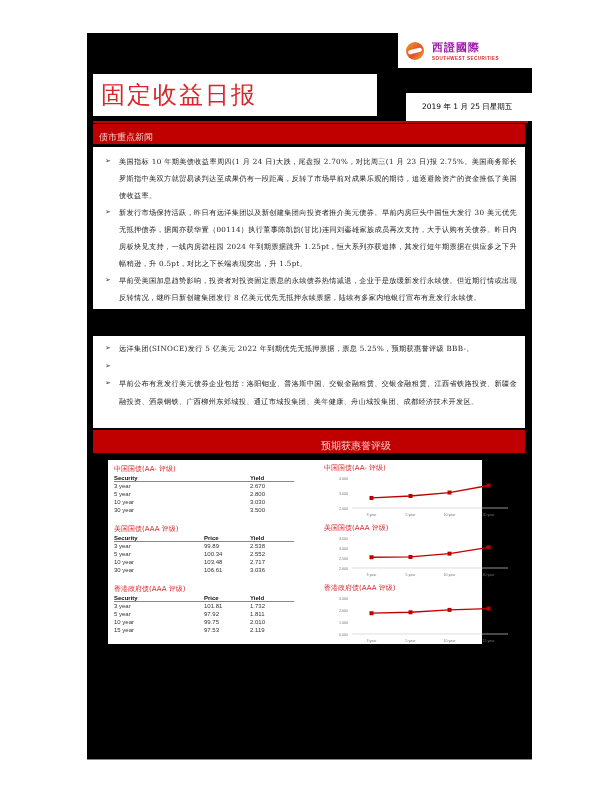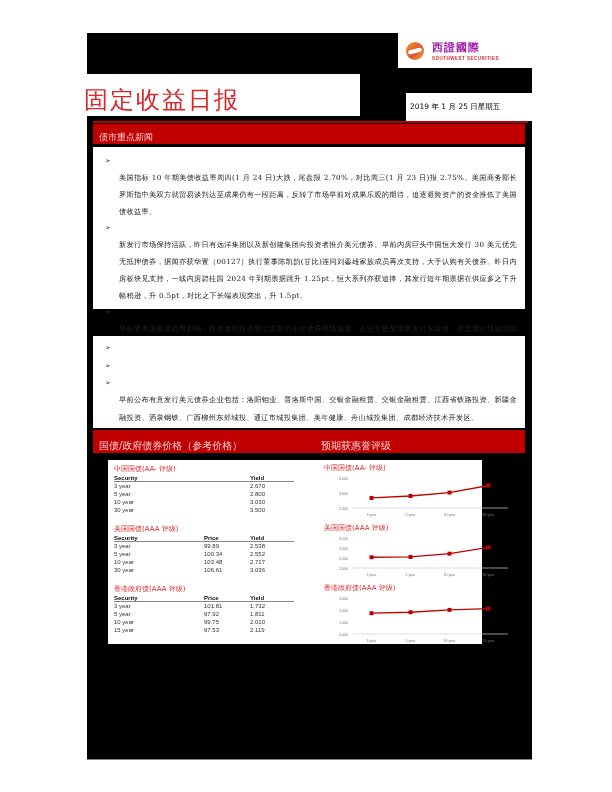--- a/index.html
+++ b/index.html
@@ -5,33 +5,33 @@
     * { margin: 0; padding: 0; box-sizing: border-box; }
     html, body { width: 612px; height: 792px; background: #ffffff; overflow: hidden; }
     body { position: relative; font-family: "DejaVu Serif", serif; }
     .page { position: absolute; left: 87px; top: 33px; width: 445px; height: 727px; background: #000000; border-bottom: 1px solid #888; }
     .logo-box { position: absolute; left: 398px; top: 33px; width: 135px; height: 35px; background: #ffffff; display: flex; align-items: center; padding-left: 8px; }
     .logo-mark { width: 18px; height: 18px; border-radius: 50%; background: linear-gradient(135deg, #f0a030 0%, #e0502a 55%, #f0b040 100%); position: relative; overflow: hidden; }
     .logo-mark::after { content: ""; position: absolute; left: 2px; top: 7px; width: 14px; height: 4px; background: #fff; border-radius: 2px; transform: rotate(-15deg); }
     .logo-text { margin-left: 8px; display: flex; flex-direction: column; }
     .logo-cn { font-family: "DejaVu Sans", sans-serif; font-size: 11px; color: #a21caf; font-weight: bold; letter-spacing: 1px; line-height: 16px; }
     .logo-en { font-family: "Liberation Sans", sans-serif; font-size: 4.5px; color: #d8262a; letter-spacing: 0.5px; font-weight: bold; }
-    .title-box { position: absolute; left: 76px; top: 74px; width: 284px; height: 42px; background: #ffffff; display: flex; align-items: flex-end; padding-left: 8px; }
+    .title-box { position: absolute; left: 93px; top: 74px; width: 284px; height: 42px; background: #ffffff; display: flex; align-items: center; padding-left: 8px; }
     .title-text { font-family: "DejaVu Sans", sans-serif; font-size: 24px; color: #d8262a; font-weight: normal; letter-spacing: 2px; }
-    .date-box { position: absolute; left: 406px; top: 93px; width: 127px; height: 28px; background: #fff; display: flex; align-items: center; padding-left: 4px; font-family: "DejaVu Sans", sans-serif; font-size: 7.5px; color: #000; }
+    .date-box { position: absolute; left: 406px; top: 93px; width: 127px; height: 28px; background: #fff; display: flex; align-items: center; padding-left: 16px; font-family: "DejaVu Sans", sans-serif; font-size: 7.5px; color: #000; }
     .red-line { position: absolute; left: 93px; top: 121px; width: 435px; height: 2px; background: #c00000; }
     .sec-header { position: absolute; background: #c00000; color: #f4d0d0; font-family: "DejaVu Sans", sans-serif; font-size: 10px; display: flex; align-items: flex-end; padding-left: 6px; }
     .sec-header.s1 { left: 93px; top: 124px; width: 432px; height: 20px; font-size: 9px; }
     .sec-header.s2 { left: 93px; top: 313px; width: 432px; height: 38px; margin-top: 32px; }
     .sec-header.s3 { left: 93px; top: 430px; width: 432px; height: 23px; }
     .sec-header .right-title { position: absolute; left: 228px; }
     .news-box { position: absolute; left: 93px; top: 147px; width: 432px; height: 162px; background: #fff; padding: 6px 8px 0 12px; }
     .bullet { display: flex; font-size: 7.2px; line-height: 17px; color: #222; }
     .bullet .arrow { width: 14px; flex-shrink: 0; font-family: "DejaVu Sans", sans-serif; font-size: 7px; color: #333; }
-    .bullet .text { text-align: justify; letter-spacing: 0.3px; margin-top: 16px; }
+    .bullet .text { text-align: justify; letter-spacing: 0.3px; }
     .issue-box { position: absolute; left: 93px; top: 336px; width: 432px; height: 92px; background: #fff; padding: 4px 8px 0 12px; }
     .issue-box .bullet { line-height: 17.5px; }
     .data-box { position: absolute; left: 108px; top: 460px; width: 374px; height: 184px; background: #fff; }
     .tbl-block { position: absolute; left: 6px; width: 180px; font-family: "Liberation Sans", sans-serif; }
     .tbl-title { font-family: "DejaVu Sans", sans-serif; font-size: 7px; color: #d8262a; height: 10px; line-height: 10px; }
     .tbl-head { display: flex; font-size: 6px; color: #111; border-bottom: 1px solid #888; height: 8px; line-height: 8px; font-weight: bold; }
     .tbl-row { display: flex; font-size: 6px; color: #333; height: 8px; line-height: 8px; }
     .c1 { width: 90px; }
     .c2 { width: 46px; text-align: left; }
     .c3 { width: 40px; text-align: left; }
@@ -64,47 +64,47 @@
   <span>债市重点新闻</span>
 </div>
 
 <div class="news-box">
   <div class="bullet">
     <span class="arrow">➢</span>
     <span class="text">美国指标 10 年期美债收益率周四(1 月 24 日)大跌，尾盘报 2.70%，对比周三(1 月 23 日)报 2.75%。美国商务部长罗斯指中美双方就贸易谈判达至成果仍有一段距离，反转了市场早前对成果乐观的期待，追逐避险资产的资金推低了美国债收益率。</span>
   </div>
   <div class="bullet">
     <span class="arrow">➢</span>
-    <span class="text">新发行市场保持活跃，昨日有远洋集团以及新创建集团向投资者推介美元债券。早前内房巨头中国恒大发行 30 美元优先无抵押债券，据闻亦获华置（00127）执行董事陈凯韵(甘比)连同刘銮雄家族成员再次支持，大手认购有关债券。昨日内房板块见支持，一线内房碧桂园 2024 年到期票据跳升 1.25pt，恒大系列亦获追捧，其发行短年期票据在供应多之下升幅稍逊，升 0.5pt，对比之下长端表现突出，升 1.5pt。</span>
+    <span class="text">新发行市场保持活跃，昨日有远洋集团以及新创建集团向投资者推介美元债券。早前内房巨头中国恒大发行 30 美元优先无抵押债券，据闻亦获华置（00114）执行董事陈凯韵(甘比)连同刘銮雄家族成员再次支持，大手认购有关债券。昨日内房板块见支持，一线内房碧桂园 2024 年到期票据跳升 1.25pt，恒大系列亦获追捧，其发行短年期票据在供应多之下升幅稍逊，升 0.5pt，对比之下长端表现突出，升 1.5pt。</span>
   </div>
   <div class="bullet">
     <span class="arrow">➢</span>
     <span class="text">早前受美国加息趋势影响，投资者对投资固定票息的永续债券热情减退，企业于是放缓新发行永续债。但近期行情或出现反转情况，继昨日新创建集团发行 8 亿美元优先无抵押永续票据，陆续有多家内地银行宣布有意发行永续债。</span>
   </div>
 </div>
 
 <div class="sec-header s2">
   <span>近期新发债券</span>
 </div>
 
 <div class="issue-box">
   <div class="bullet">
     <span class="arrow">➢</span>
+    <span class="text">远洋集团(SINOCE)发行 5 亿美元 2022 年到期优先无抵押票据，票息 5.25%，预期获惠誉评级 BBB-。</span>
   </div>
   <div class="bullet">
     <span class="arrow">➢</span>
   </div>
   <div class="bullet">
     <span class="arrow">➢</span>
     <span class="text">早前公布有意发行美元债券企业包括：洛阳钼业、普洛斯中国、交银金融租赁、交银金融租赁、江西省铁路投资、新疆金融投资、酒泉钢铁、广西柳州东郊城投、通辽市城投集团、美年健康、舟山城投集团、成都经济技术开发区。</span>
   </div>
 </div>
 
 <div class="sec-header s3">
-  <span>国债/政府债券价格（参考价格）</span>
   <span class="right-title">预期获惠誉评级</span>
 </div>
 
 <div class="data-box">
 
   <div class="tbl-block" style="top:4px;">
     <div class="tbl-title">中国国债(AA- 评级)</div>
     <div class="tbl-head">
       <span class="c1">Security</span>
       <span class="c2"></span>

